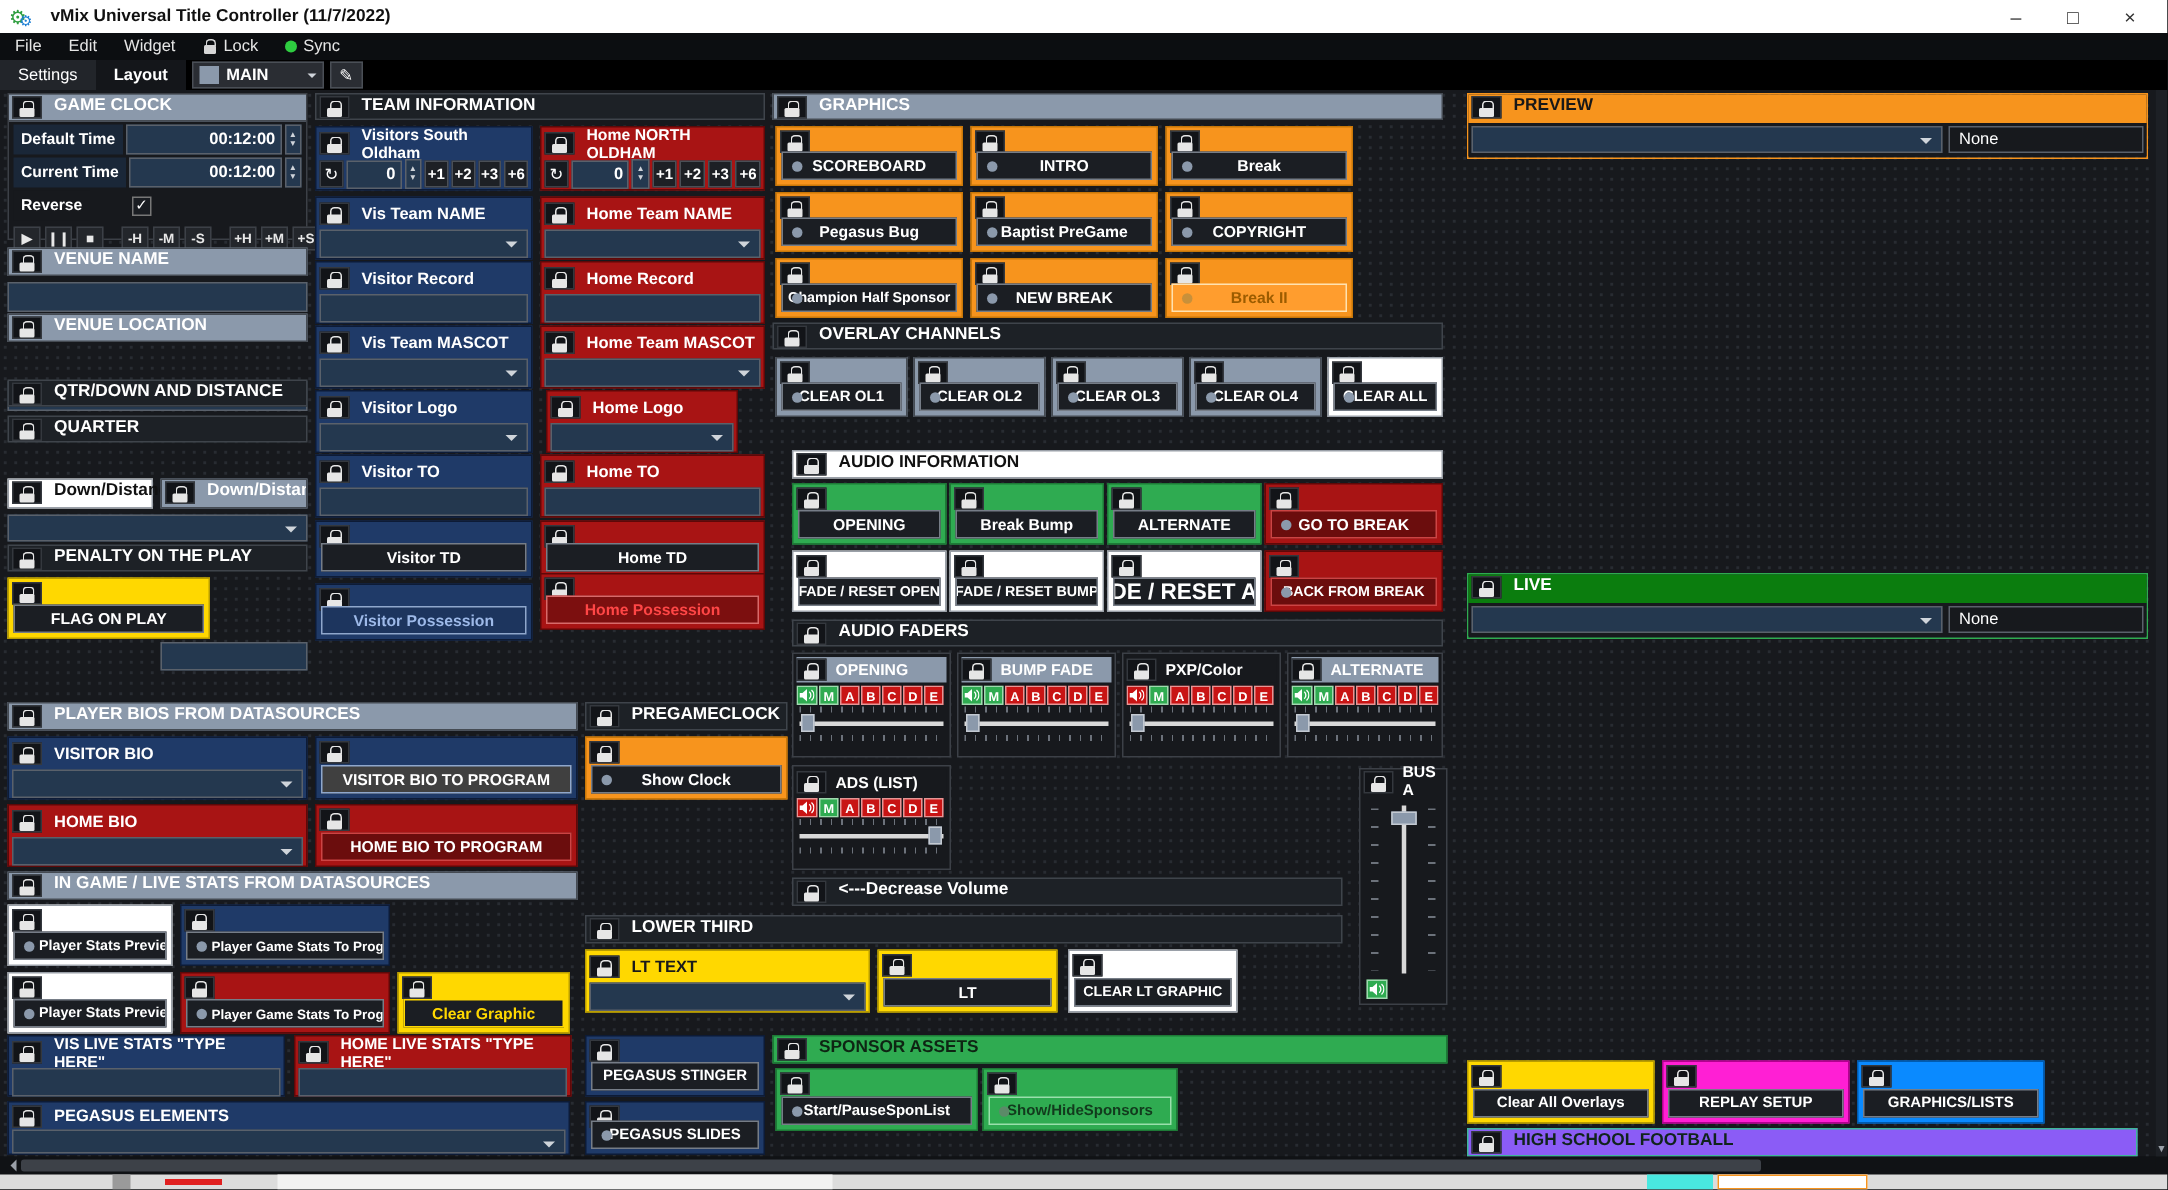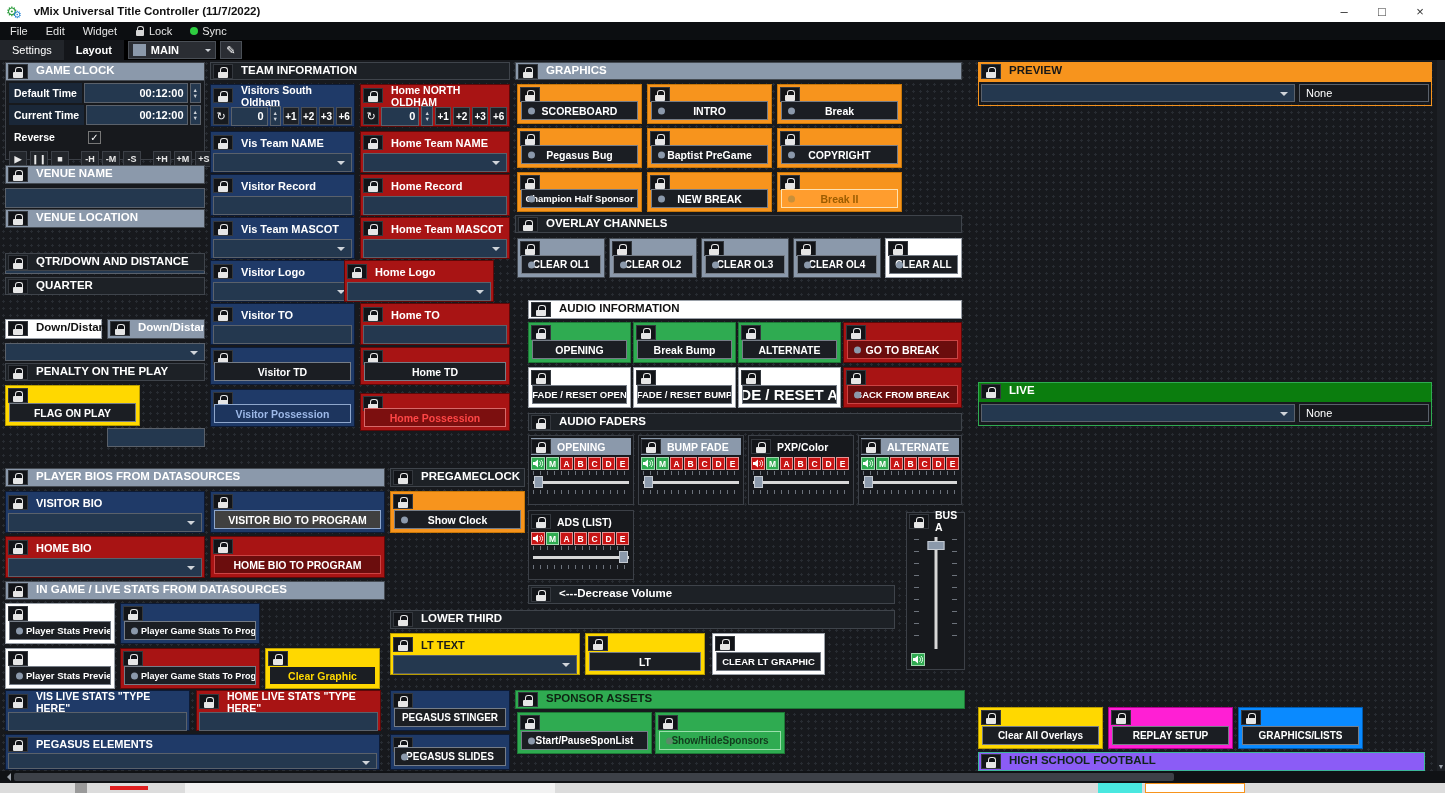--- a/index.html
+++ b/index.html
@@ -423,21 +423,21 @@
       <div class="dd"></div>
     </div>
 
   <div class="fp blue" style="left:210px;top:260px;width:145px;height:42px">
       <div class="fh">
         <span class="lk"></span>
         <span class="t">Visitor Logo</span>
       </div>
       <div class="dd"></div>
     </div>
-  <div class="fp red" style="left:344px;top:260px;width:150px;height:42px">
+  <div class="fp red" style="left:364px;top:260px;width:128px;height:42px">
       <div class="fh">
         <span class="lk"></span>
         <span class="t">Home Logo</span>
       </div>
       <div class="dd"></div>
     </div>
 
   <div class="fp blue" style="left:210px;top:303px;width:145px;height:42px">
       <div class="fh">
         <span class="lk"></span>
@@ -465,21 +465,21 @@
         <span>Home TD</span>
       </div>
     </div>
 
   <div class="bp bluep" style="left:210px;top:389px;width:145px;height:38px">
       <span class="lk"></span>
       <div class="db btext">
         <span>Visitor Possession</span>
       </div>
     </div>
-  <div class="bp redp" style="left:360px;top:393px;width:150px;height:38px">
+  <div class="bp redp" style="left:360px;top:382px;width:150px;height:38px">
       <span class="lk"></span>
       <div class="db rtext">
         <span>Home Possession</span>
       </div>
     </div>
 
   <div class="sect dark" style="left:390px;top:468px;width:135px;height:19px">
       <span class="lk"></span>
       <span class="t">PREGAMECLOCK</span>
     </div>

